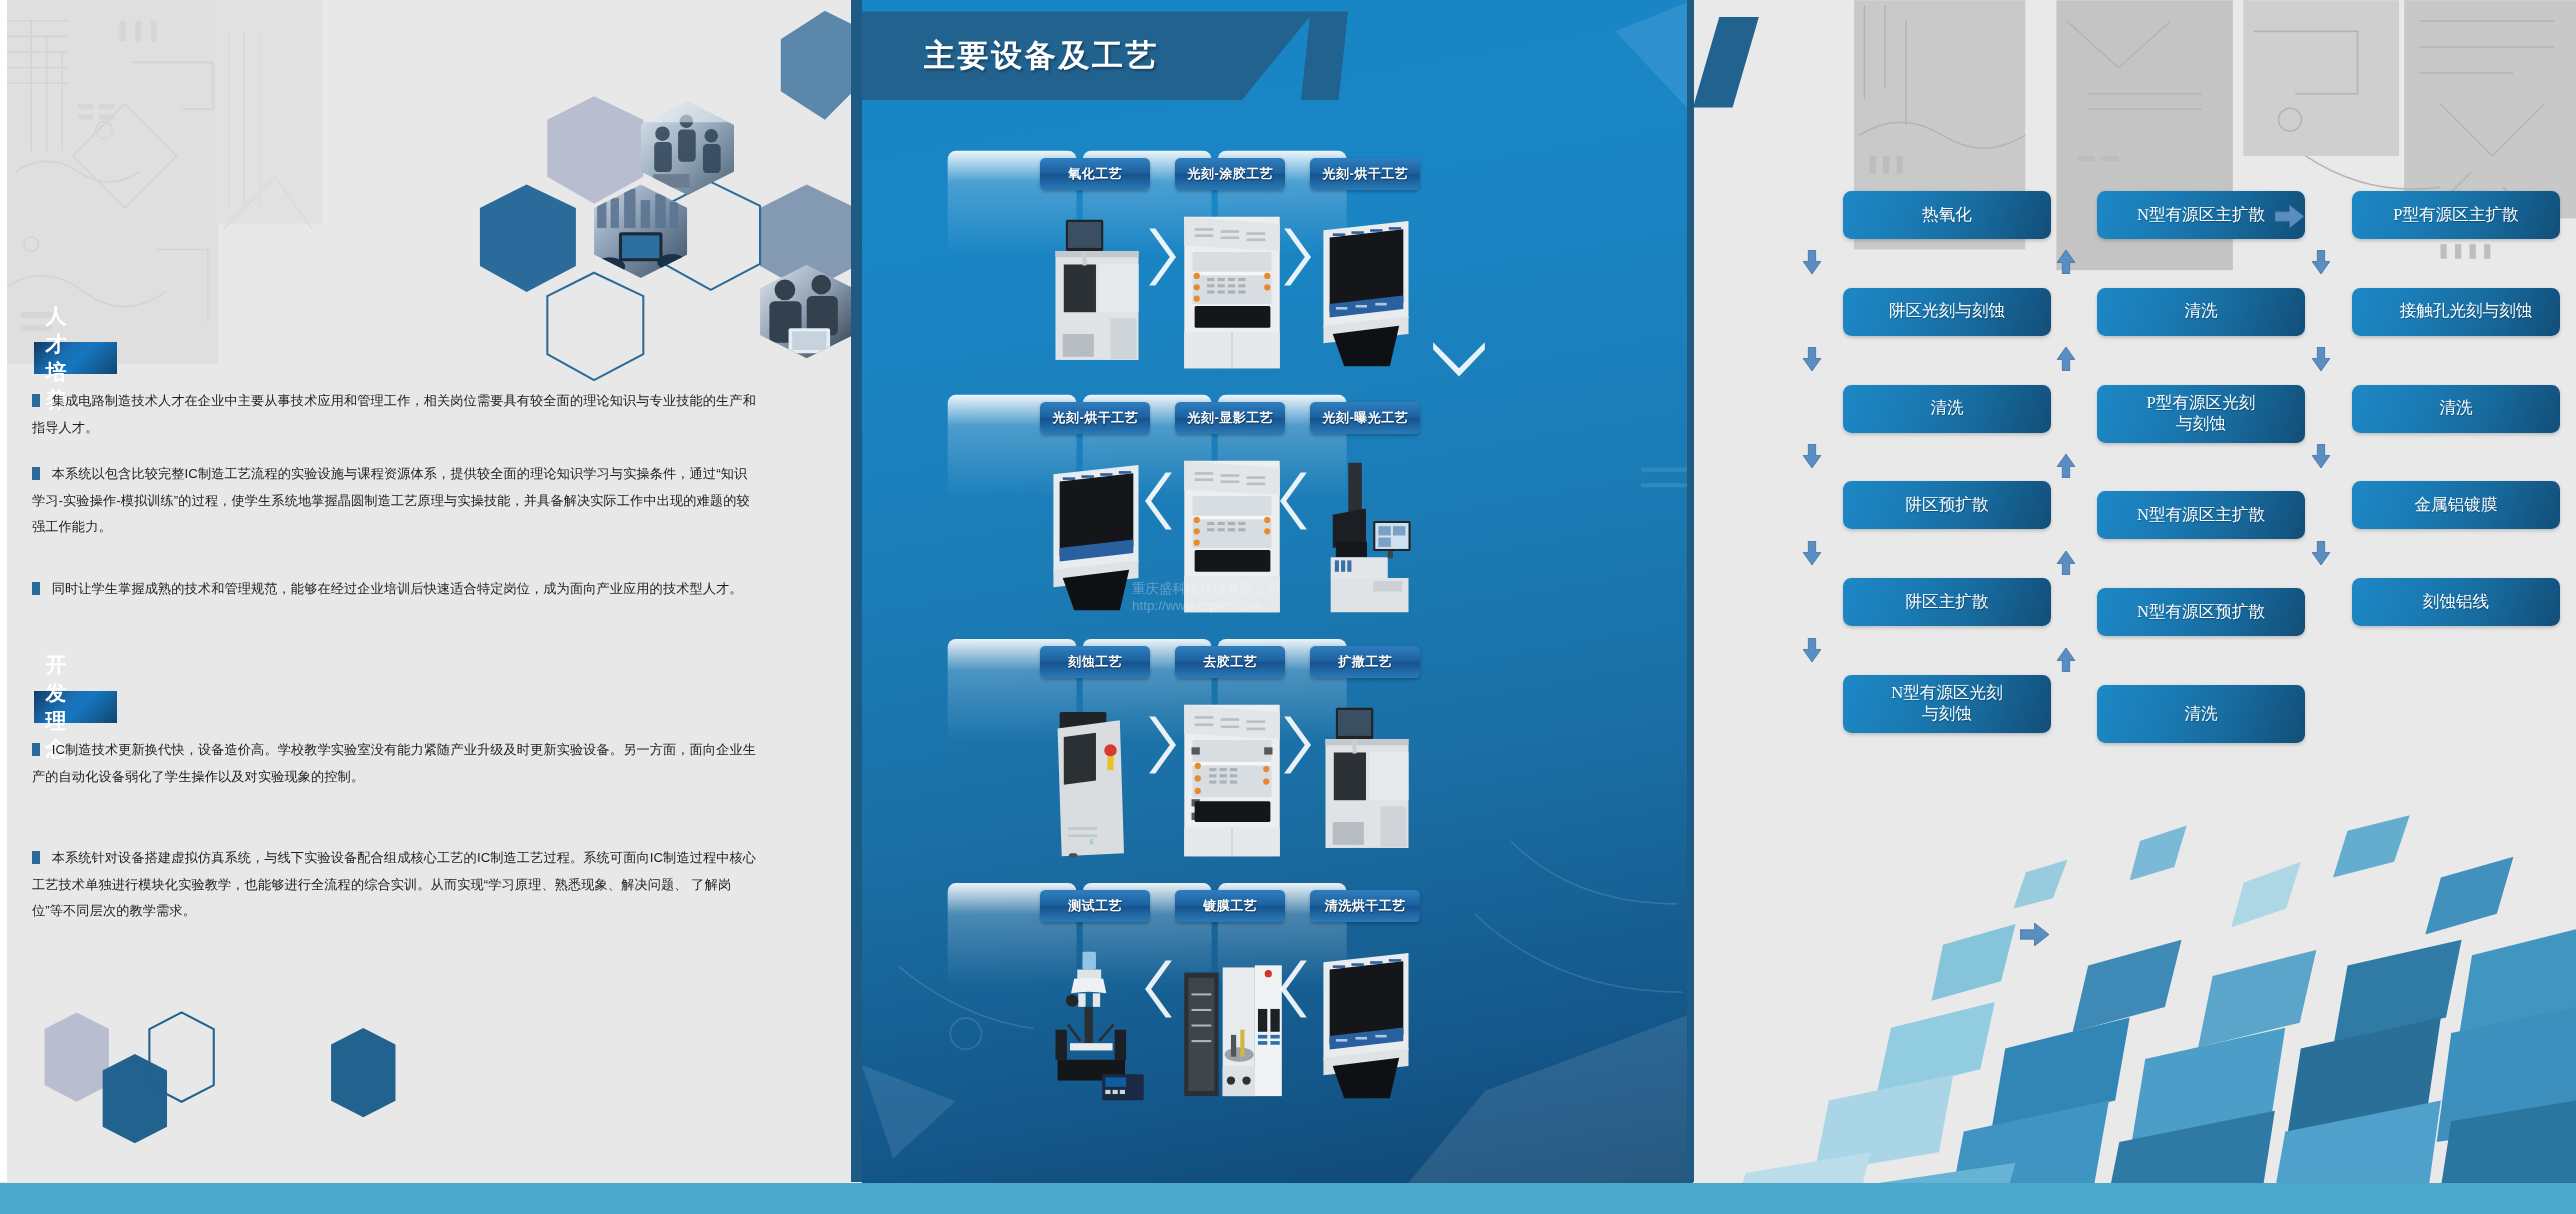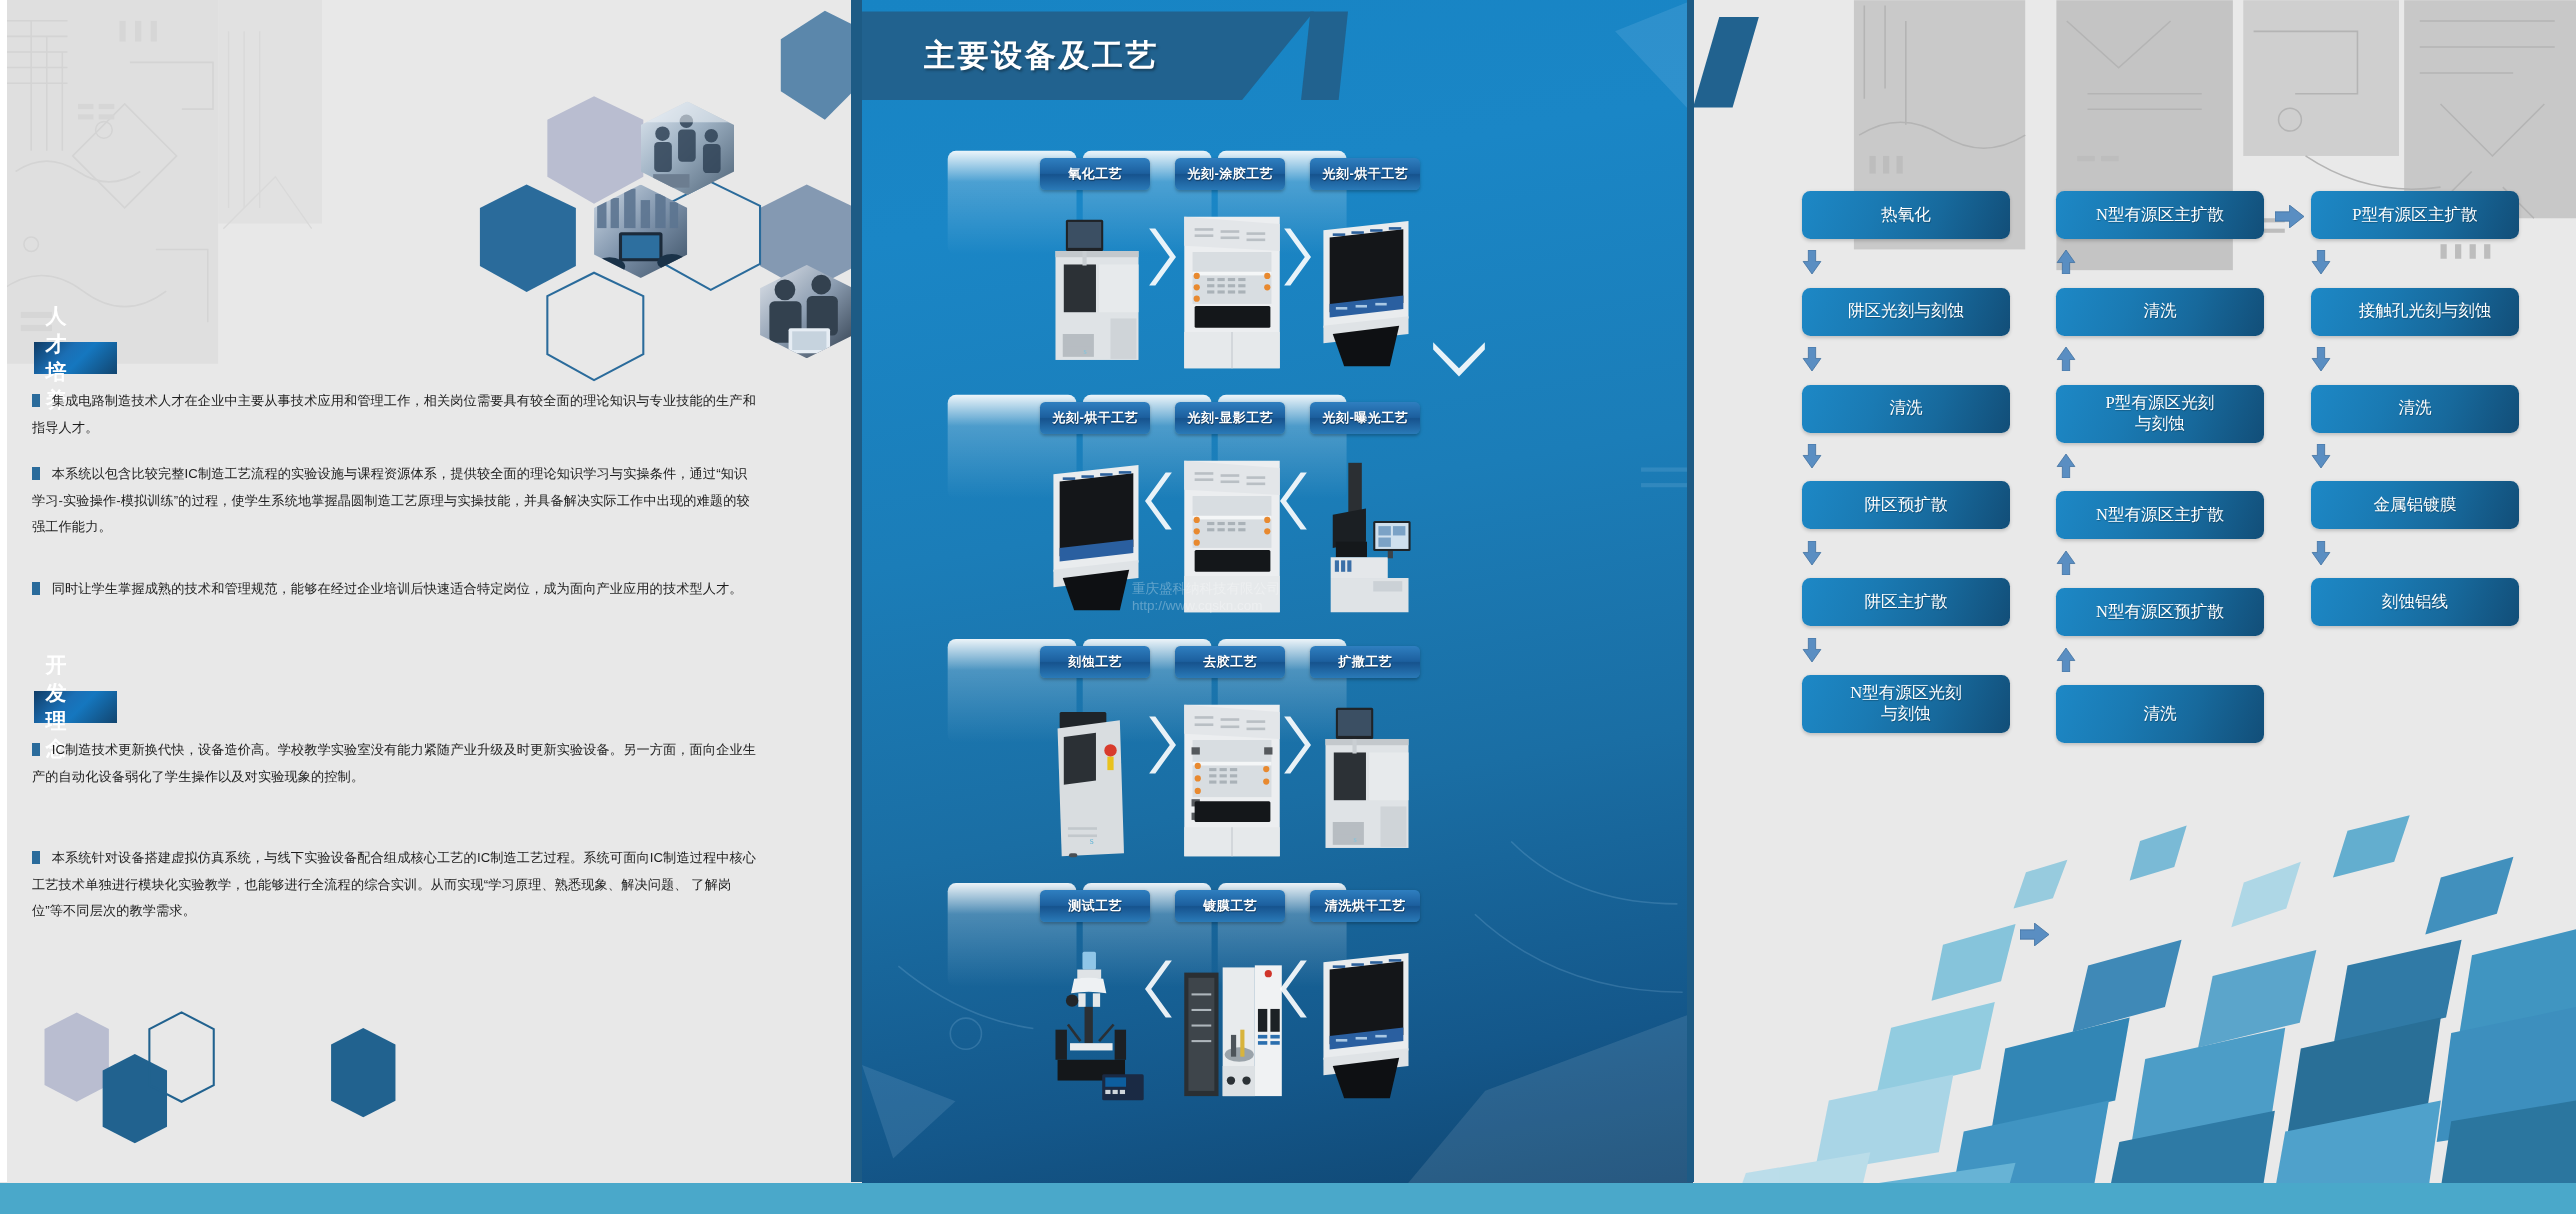--- a/index.html
+++ b/index.html
@@ -85,20 +85,21 @@
 
   .flow-col { position: absolute; width: 208px; }
   .fbox {
     position: relative; width: 100%; border-radius: 8.3px;
     background: linear-gradient(110deg,#1d88c6 0%,#1a7ab3 35%,#17699c 65%,#124e78 100%);
     color: #fff; display: flex; align-items: center; justify-content: center; text-align: center;
     font-size: 16.6px; line-height: 1.25; font-weight: normal;
     box-shadow: 0 1.6px 3.6px rgba(0,0,0,.18);
     font-family: "Liberation Serif","DejaVu Serif", serif;
     text-shadow: 0.5px 0.5px 1px rgba(0,0,0,.30);
+    margin-left: 41px;
   }
   .arrow-v { position: relative; margin: 0 auto; width: 20px; height: 24px; }
   .arrow-h { position: absolute; width: 27px; height: 21px; }
 
   .right-deco { position: absolute; pointer-events: none; }
 
   
   .footer-bar { position: absolute; left: 0; bottom: 0; width: 2576px; height: 32px; background: #4aa8ca; }
   .left-edge { position: absolute; left: 0; top: 0; width: 7.3px; height: 1182px; background: #ffffff; }
   .mid-divider-l { position: absolute; left: 851px; top: 0; width: 11px; height: 1182px; background: #1d5b85; }

